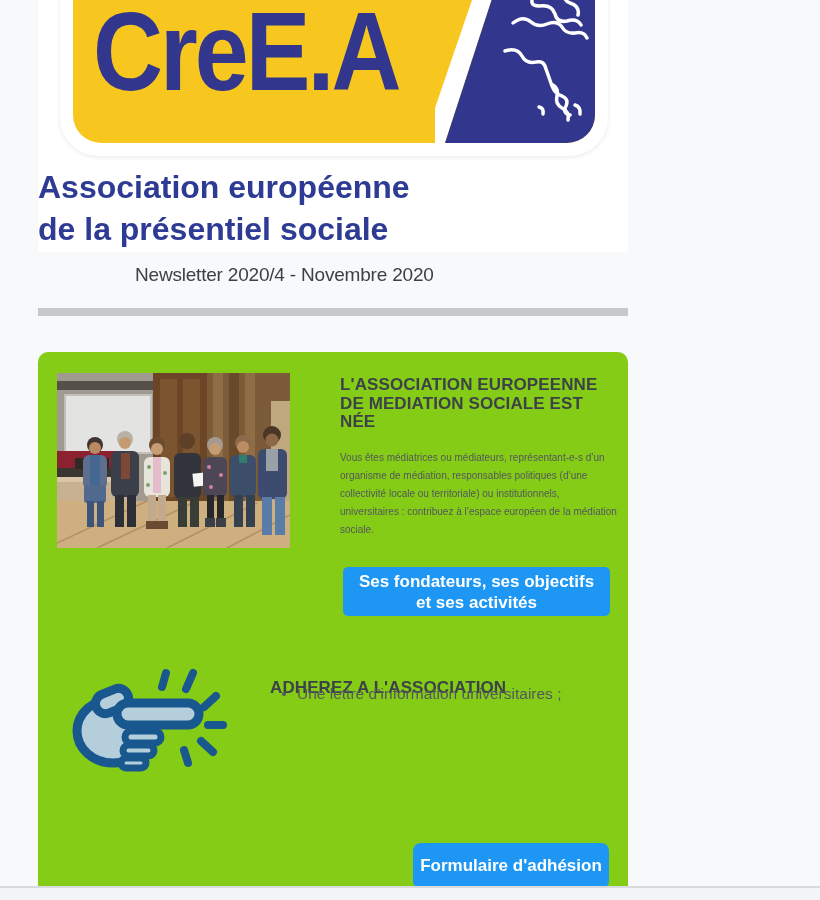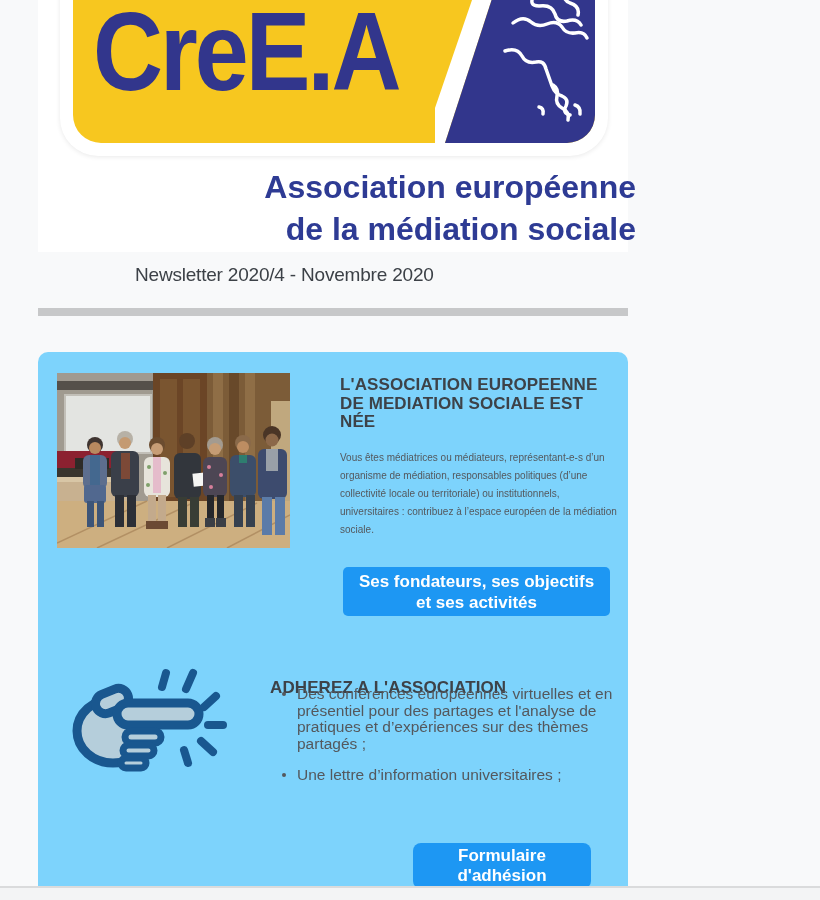--- a/index.html
+++ b/index.html
@@ -20,31 +20,31 @@
     background:#f7c71f;border-radius:28px;overflow:hidden;
   }
   .logo-text{
     position:absolute;left:20px;top:30px;
     font-size:97px;font-weight:bold;color:#32368c;letter-spacing:-3px;
     display:inline-block;transform:scaleY(1.14);transform-origin:top left;
     line-height:100px;white-space:nowrap;
   }
   .logo-map{position:absolute;right:0;top:0;width:160px;height:178px;}
   .hdr-title{
-    position:absolute;left:8px;top:166px;width:100%;text-align:right;
+    position:absolute;left:0;top:166px;width:100%;text-align:left;
     font-size:32px;font-weight:bold;color:#2e3b94;line-height:42px;
   }
   .hdr-newsletter{
     position:absolute;left:97px;top:264px;
     font-size:19px;font-weight:normal;color:#3c4147;letter-spacing:-0.2px;
   }
   .divider{position:absolute;left:0;top:308px;width:590px;height:8px;background:#c7c8c9;}
   
   .card2{
-    position:absolute;left:0;top:352px;width:590px;height:536px;background:#7dd3fc;
+    position:absolute;left:0;top:352px;width:590px;height:536px;background:#84cc16;
     border-radius:10px 10px 0 0;overflow:hidden;
   }
   .photo{position:absolute;left:19px;top:21px;width:233px;height:175px;display:block;}
   .sec1-head{
     position:absolute;left:302px;top:24px;width:278px;
     font-size:17px;font-weight:bold;color:#3d4248;line-height:18.5px;letter-spacing:.1px;
   }
   .sec1-body{
     position:absolute;left:302px;top:97px;width:278px;
     font-size:10px;color:#54585d;line-height:18px;
@@ -62,21 +62,21 @@
   }
   .bullets{position:absolute;left:240px;top:334px;width:348px;margin:0;padding:0;list-style:none;}
   .bullets li{
     position:relative;padding-left:19px;margin:0 0 15px 0;
     font-size:15.5px;color:#54585d;line-height:16.5px;
   }
   .bullets li::before{
     content:"";position:absolute;left:4px;top:6px;width:4px;height:4px;
     border-radius:50%;background:#54585d;
   }
-  .btn2{position:absolute;left:375px;top:491px;width:178px;height:46px;border-radius:8px;}
+  .btn2{position:absolute;left:375px;top:491px;width:196px;height:46px;border-radius:8px;}
   
   .bottom-line{position:absolute;left:0;top:886px;width:820px;height:2px;background:#dadbdc;z-index:6;}
   .bottom-strip{position:absolute;left:0;top:888px;width:820px;height:12px;background:#f3f4f5;z-index:5;}
 </style>
 </head>
 <body>
 
 <div class="col">
 
   <div class="card1">
@@ -96,21 +96,21 @@
             <path d="M70,86 q12,-4 17,5 q4,8 14,6 q8,-2 10,7 l6,17 q3,8 10,10 q7,3 4,10 q-4,7 4,9"></path>
             <path d="M118,120 q6,4 4,11 q-2,8 5,12 q8,4 6,12"></path>
             <path d="M140,140 q6,2 5,9"></path>
             <path d="M104,142 q5,1 4,7"></path>
           </g>
         </svg>
       </div>
     </div>
     <div class="hdr-title">
       <div>Association européenne</div>
-      <div>de la médiation sociale</div>
+      <div>de la présentiel sociale</div>
     </div>
     <div class="hdr-newsletter">Newsletter 2020/4 - Novembre 2020</div>
   </div>
 
   <div class="divider"></div>
 
   <div class="card2">
 
     <svg class="photo" viewBox="0 0 233 175">
       <rect x="0" y="0" width="233" height="175" fill="#9b948a"></rect>
@@ -221,21 +221,20 @@
         <line x1="128" y1="8" x2="121" y2="24"></line>
         <line x1="151" y1="31" x2="139" y2="42"></line>
         <line x1="158" y1="60" x2="143" y2="60"></line>
         <line x1="148" y1="87" x2="136" y2="76"></line>
         <line x1="123" y1="98" x2="119" y2="85"></line>
       </g>
     </svg>
 
     <div class="sec2-head">ADHEREZ A L'ASSOCIATION</div>
     <ul class="bullets">
-      <li>Des conférences européennes virtuelles et en présentiel pour des partages et l'analyse de pratiques et d’expériences sur des thèmes partagés ;</li>
       <li>Une lettre d’information universitaires ;</li>
     </ul>
     <button class="btn btn2">Formulaire d'adhésion</button>
 
   </div>
 </div>
 
 <div class="bottom-line"></div>
 <div class="bottom-strip"></div>
 

